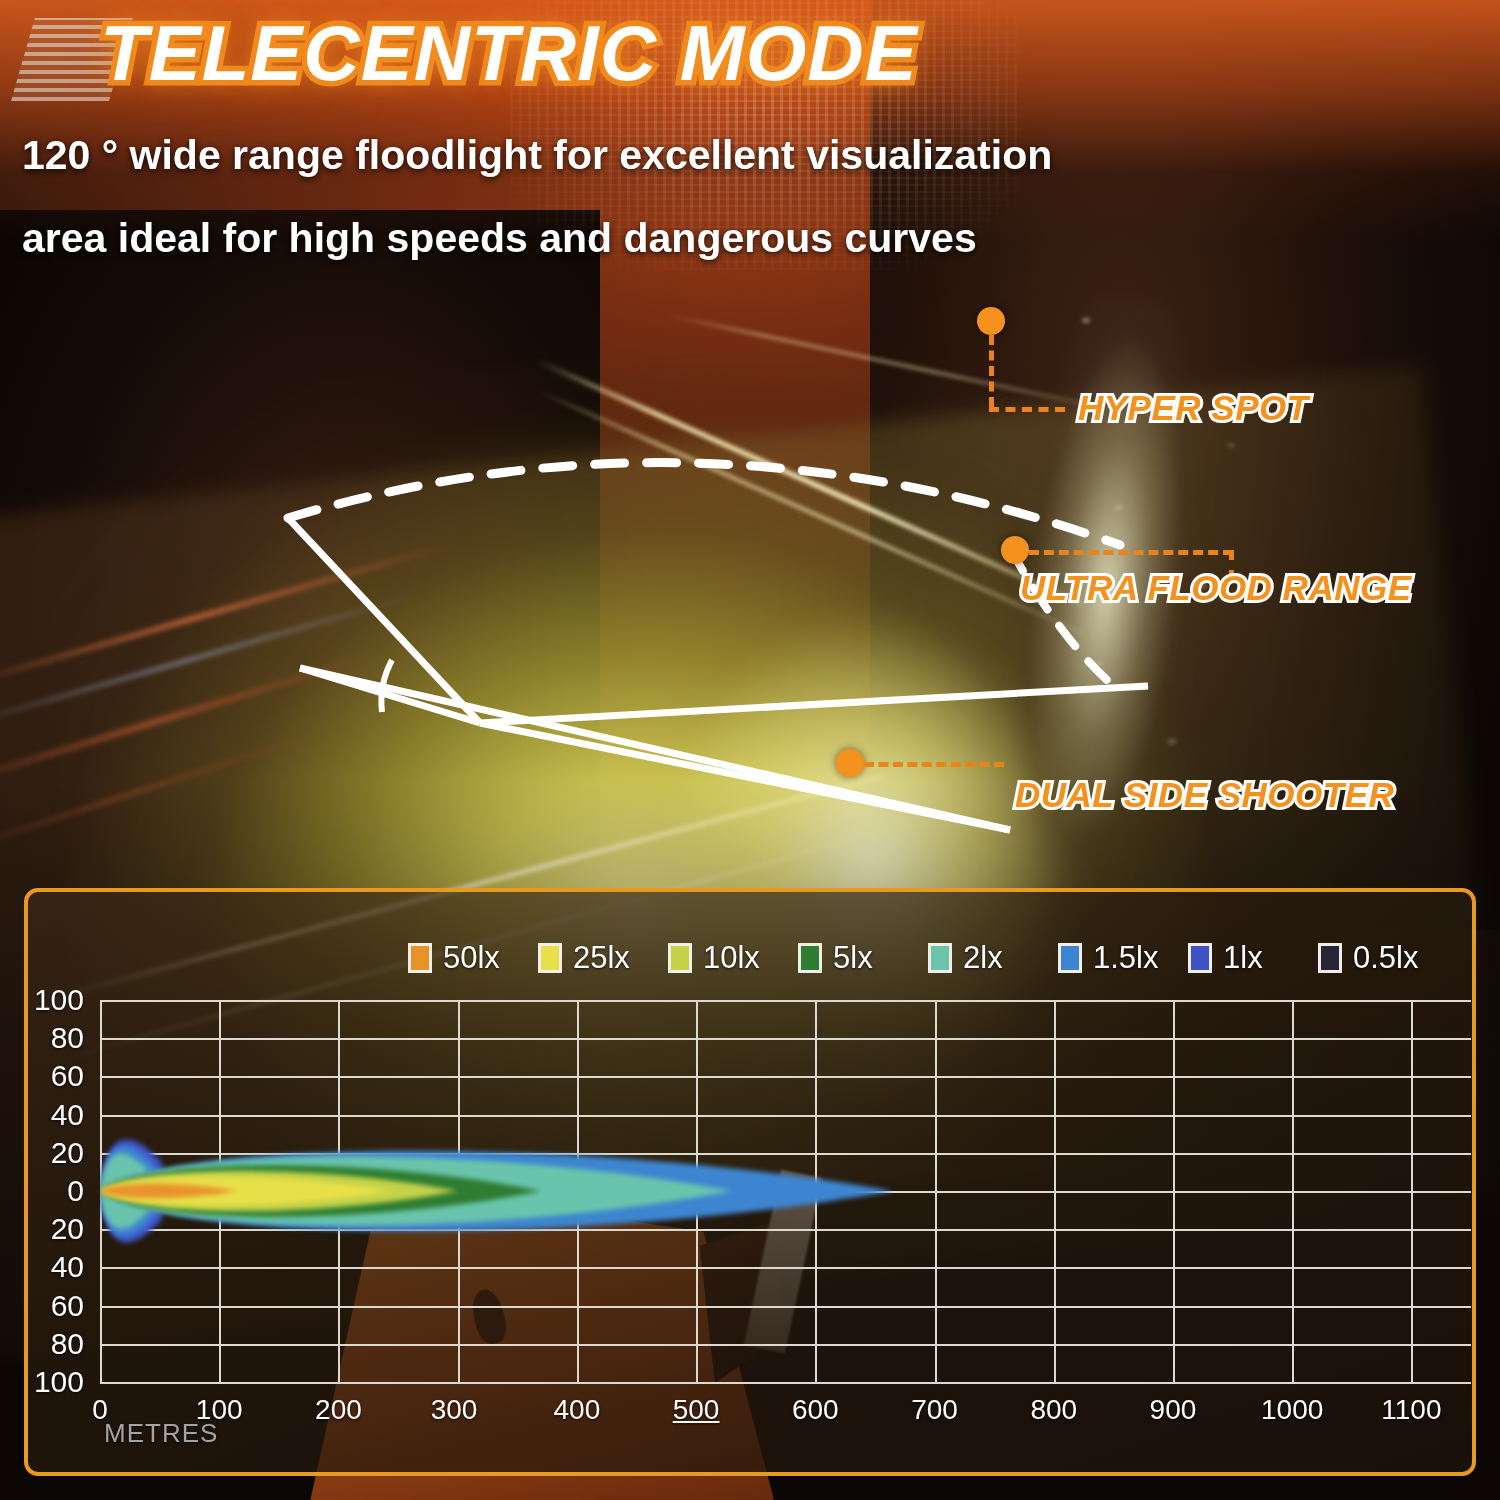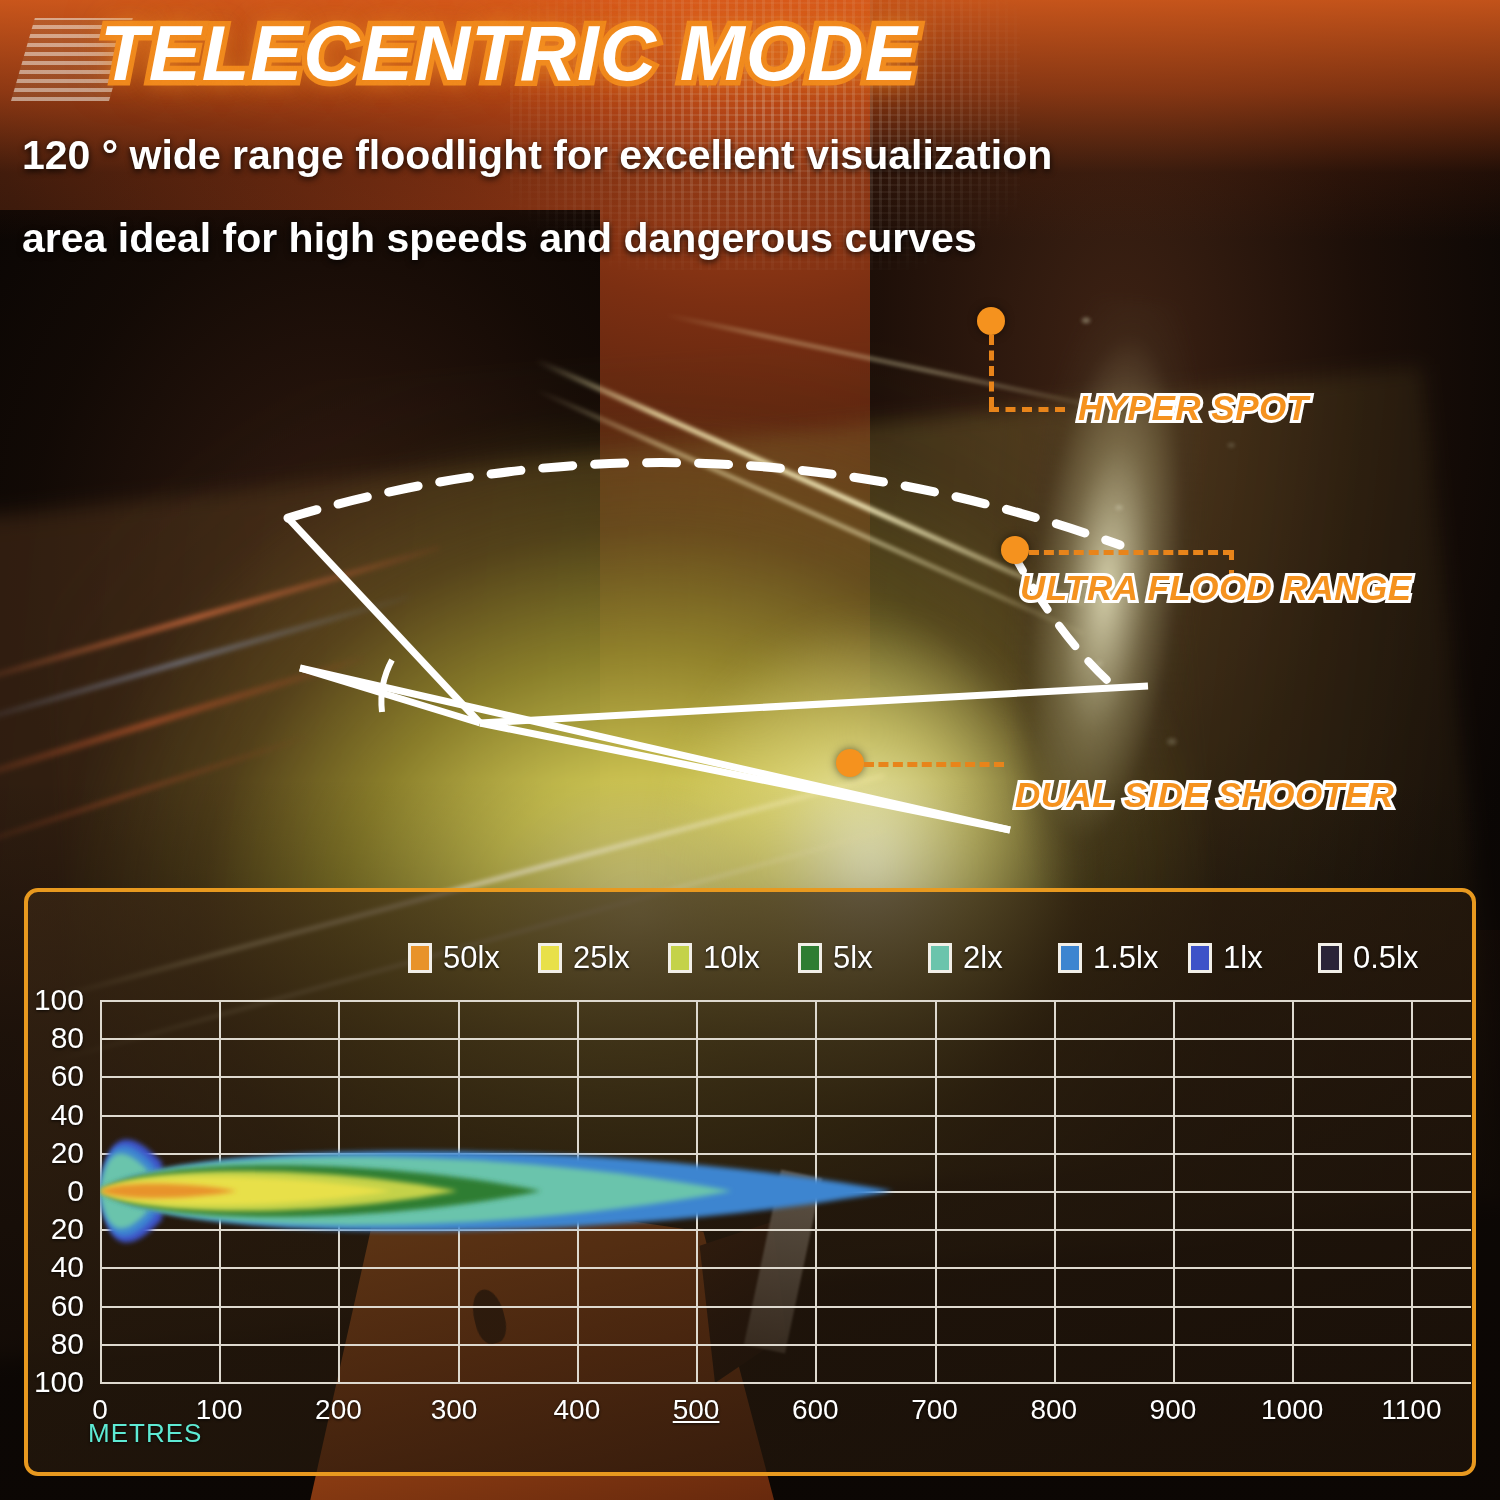--- a/index.html
+++ b/index.html
@@ -217,22 +217,22 @@
     position:absolute; right:100%; margin-right:16px;
     color:#fff; font-size:30px; transform:translateY(-50%); text-align:right;
     text-shadow:0 1px 3px rgba(0,0,0,.8);
   }
   .xtick {
     position:absolute; top:100%; margin-top:12px;
     color:#fff; font-size:28px; transform:translateX(-50%);
     text-shadow:0 1px 3px rgba(0,0,0,.8);
   }
   #metres {
-    position:absolute; left:88px; top:1418px;
-    color:#5eead4; font-size:26px; letter-spacing:1px;
+    position:absolute; left:104px; top:1418px;
+    color:#a3a3a3; font-size:26px; letter-spacing:1px;
     text-shadow:0 1px 3px rgba(0,0,0,.8);
   }
   #beam-svg { position:absolute; inset:0; }
 </style>
 </head>
 <body>
 
 <div id="photo">
   <div class="bg-base"></div>
   <div class="rock-left"></div>

